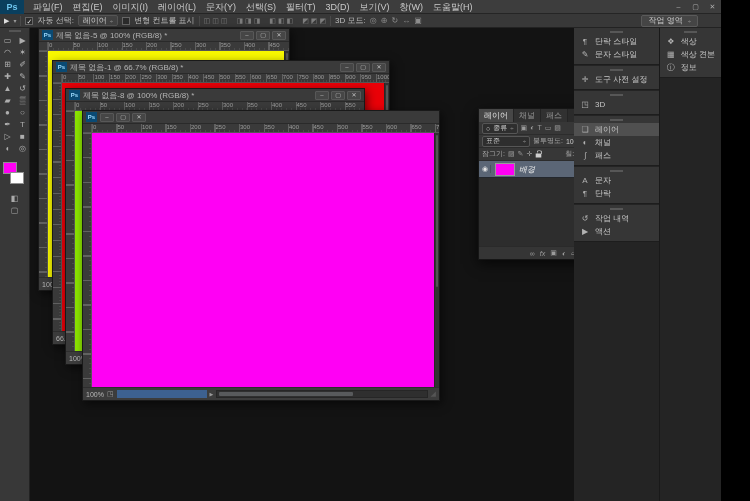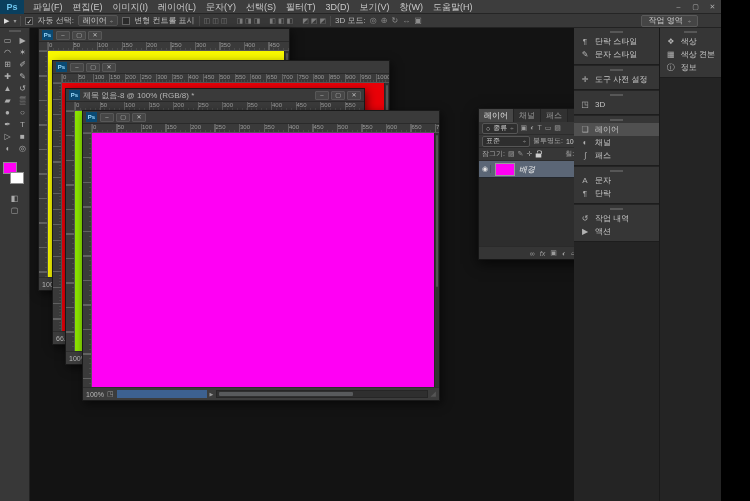--- a/index.html
+++ b/index.html
@@ -210,20 +210,21 @@
         <span>▢</span>
       </div>
   </div>
 
   <div id="workspace"></div>
 
   <div id="windows-layer">
   <div class="doc-window w0">
     <div class="doc-title">
       <span class="ps-mini">Ps</span>
+      <span class="doc-title-text">제목 없음-5 @ 100% (RGB/8) *</span>
       <span class="win-btns">
         <span class="wbtn btn-min">‒</span>
         <span class="wbtn btn-max">▢</span>
         <span class="wbtn btn-close">✕</span>
       </span>
     </div>
     <div class="doc-rulerrow">
       <span class="ruler-corner"></span>
       <div class="ruler-h" style="background-image: repeating-linear-gradient(to right, rgb(97, 97, 97) 0px, rgb(97, 97, 97) 1px, transparent 1px, transparent 24.5px), repeating-linear-gradient(to right, rgb(75, 75, 75) 0px, rgb(75, 75, 75) 1px, transparent 1px, transparent 4.9px); background-size: 100% 100%, 100% 30%; background-position: 0px 0px, 0px 100%; background-repeat: no-repeat, no-repeat;">
             <span class="rlabel" style="left: 1px;">0</span>
@@ -264,20 +265,21 @@
       <span class="hscroll">
             <span class="hthumb"></span>
           </span>
       <span class="corner-grip">◢</span>
     </div>
   </div>
 
   <div class="doc-window w1">
     <div class="doc-title">
       <span class="ps-mini">Ps</span>
+      <span class="doc-title-text">제목 없음-1 @ 66.7% (RGB/8) *</span>
       <span class="win-btns">
         <span class="wbtn btn-min">‒</span>
         <span class="wbtn btn-max">▢</span>
         <span class="wbtn btn-close">✕</span>
       </span>
     </div>
     <div class="doc-rulerrow">
       <span class="ruler-corner"></span>
       <div class="ruler-h" style="background-image: repeating-linear-gradient(to right, rgb(97, 97, 97) 0px, rgb(97, 97, 97) 1px, transparent 1px, transparent 15.7px), repeating-linear-gradient(to right, rgb(75, 75, 75) 0px, rgb(75, 75, 75) 1px, transparent 1px, transparent 3.14px); background-size: 100% 100%, 100% 30%; background-position: 0px 0px, 0px 100%; background-repeat: no-repeat, no-repeat;">
             <span class="rlabel" style="left: 1px;">0</span>

